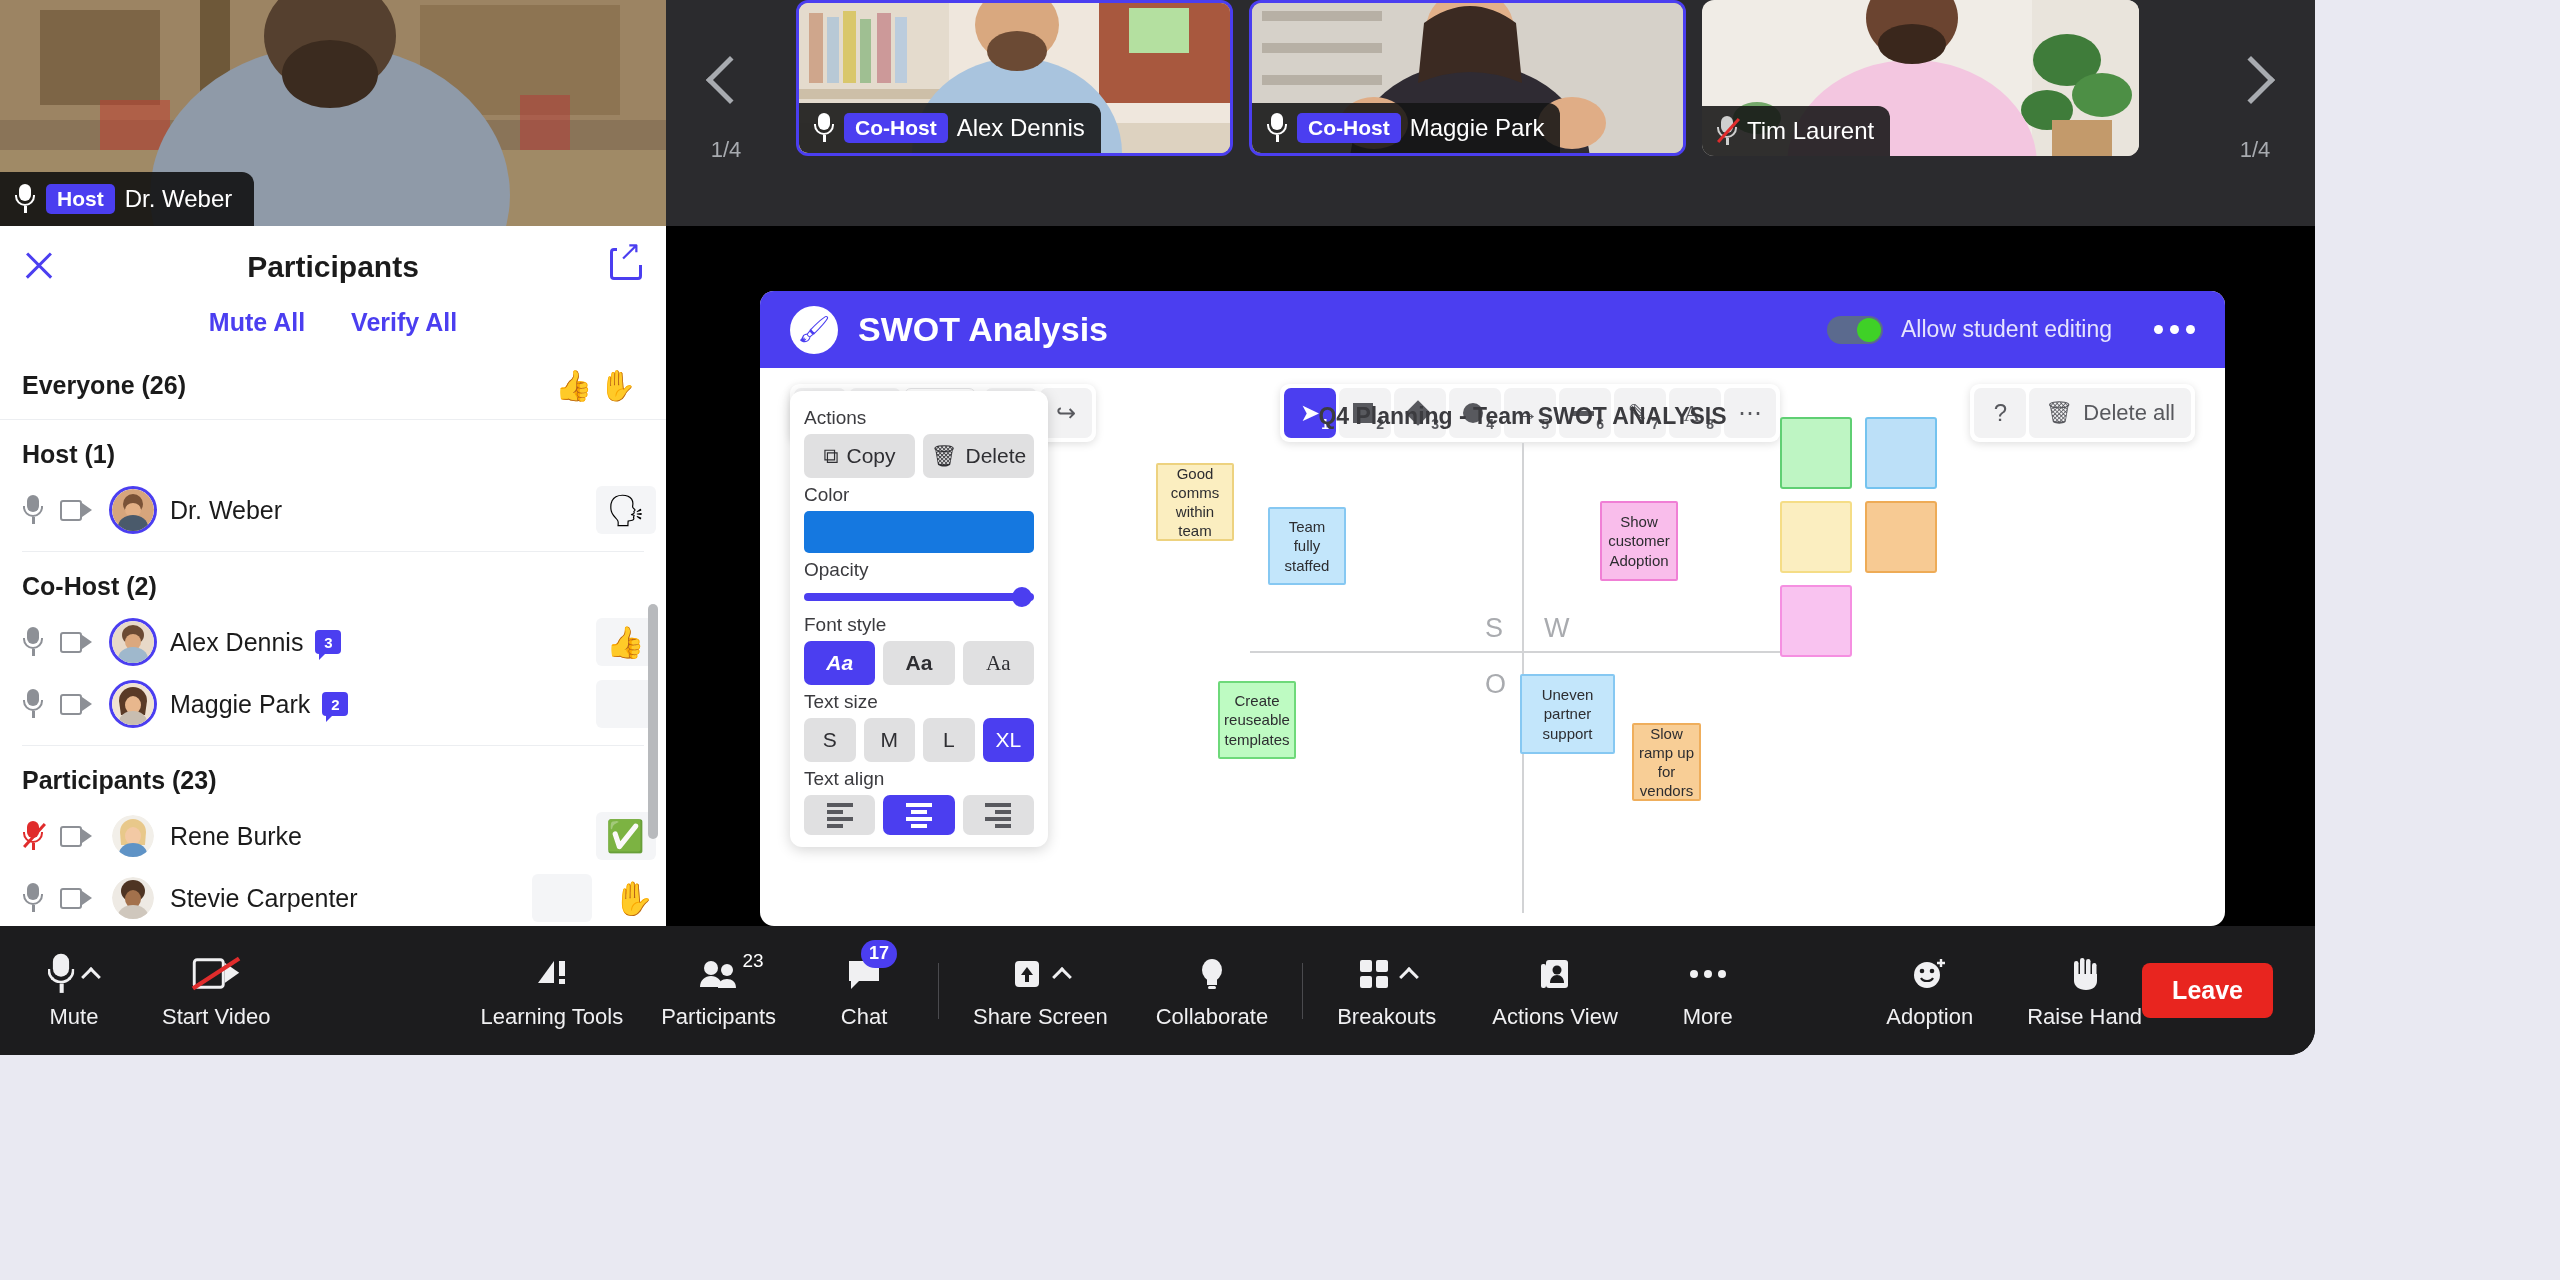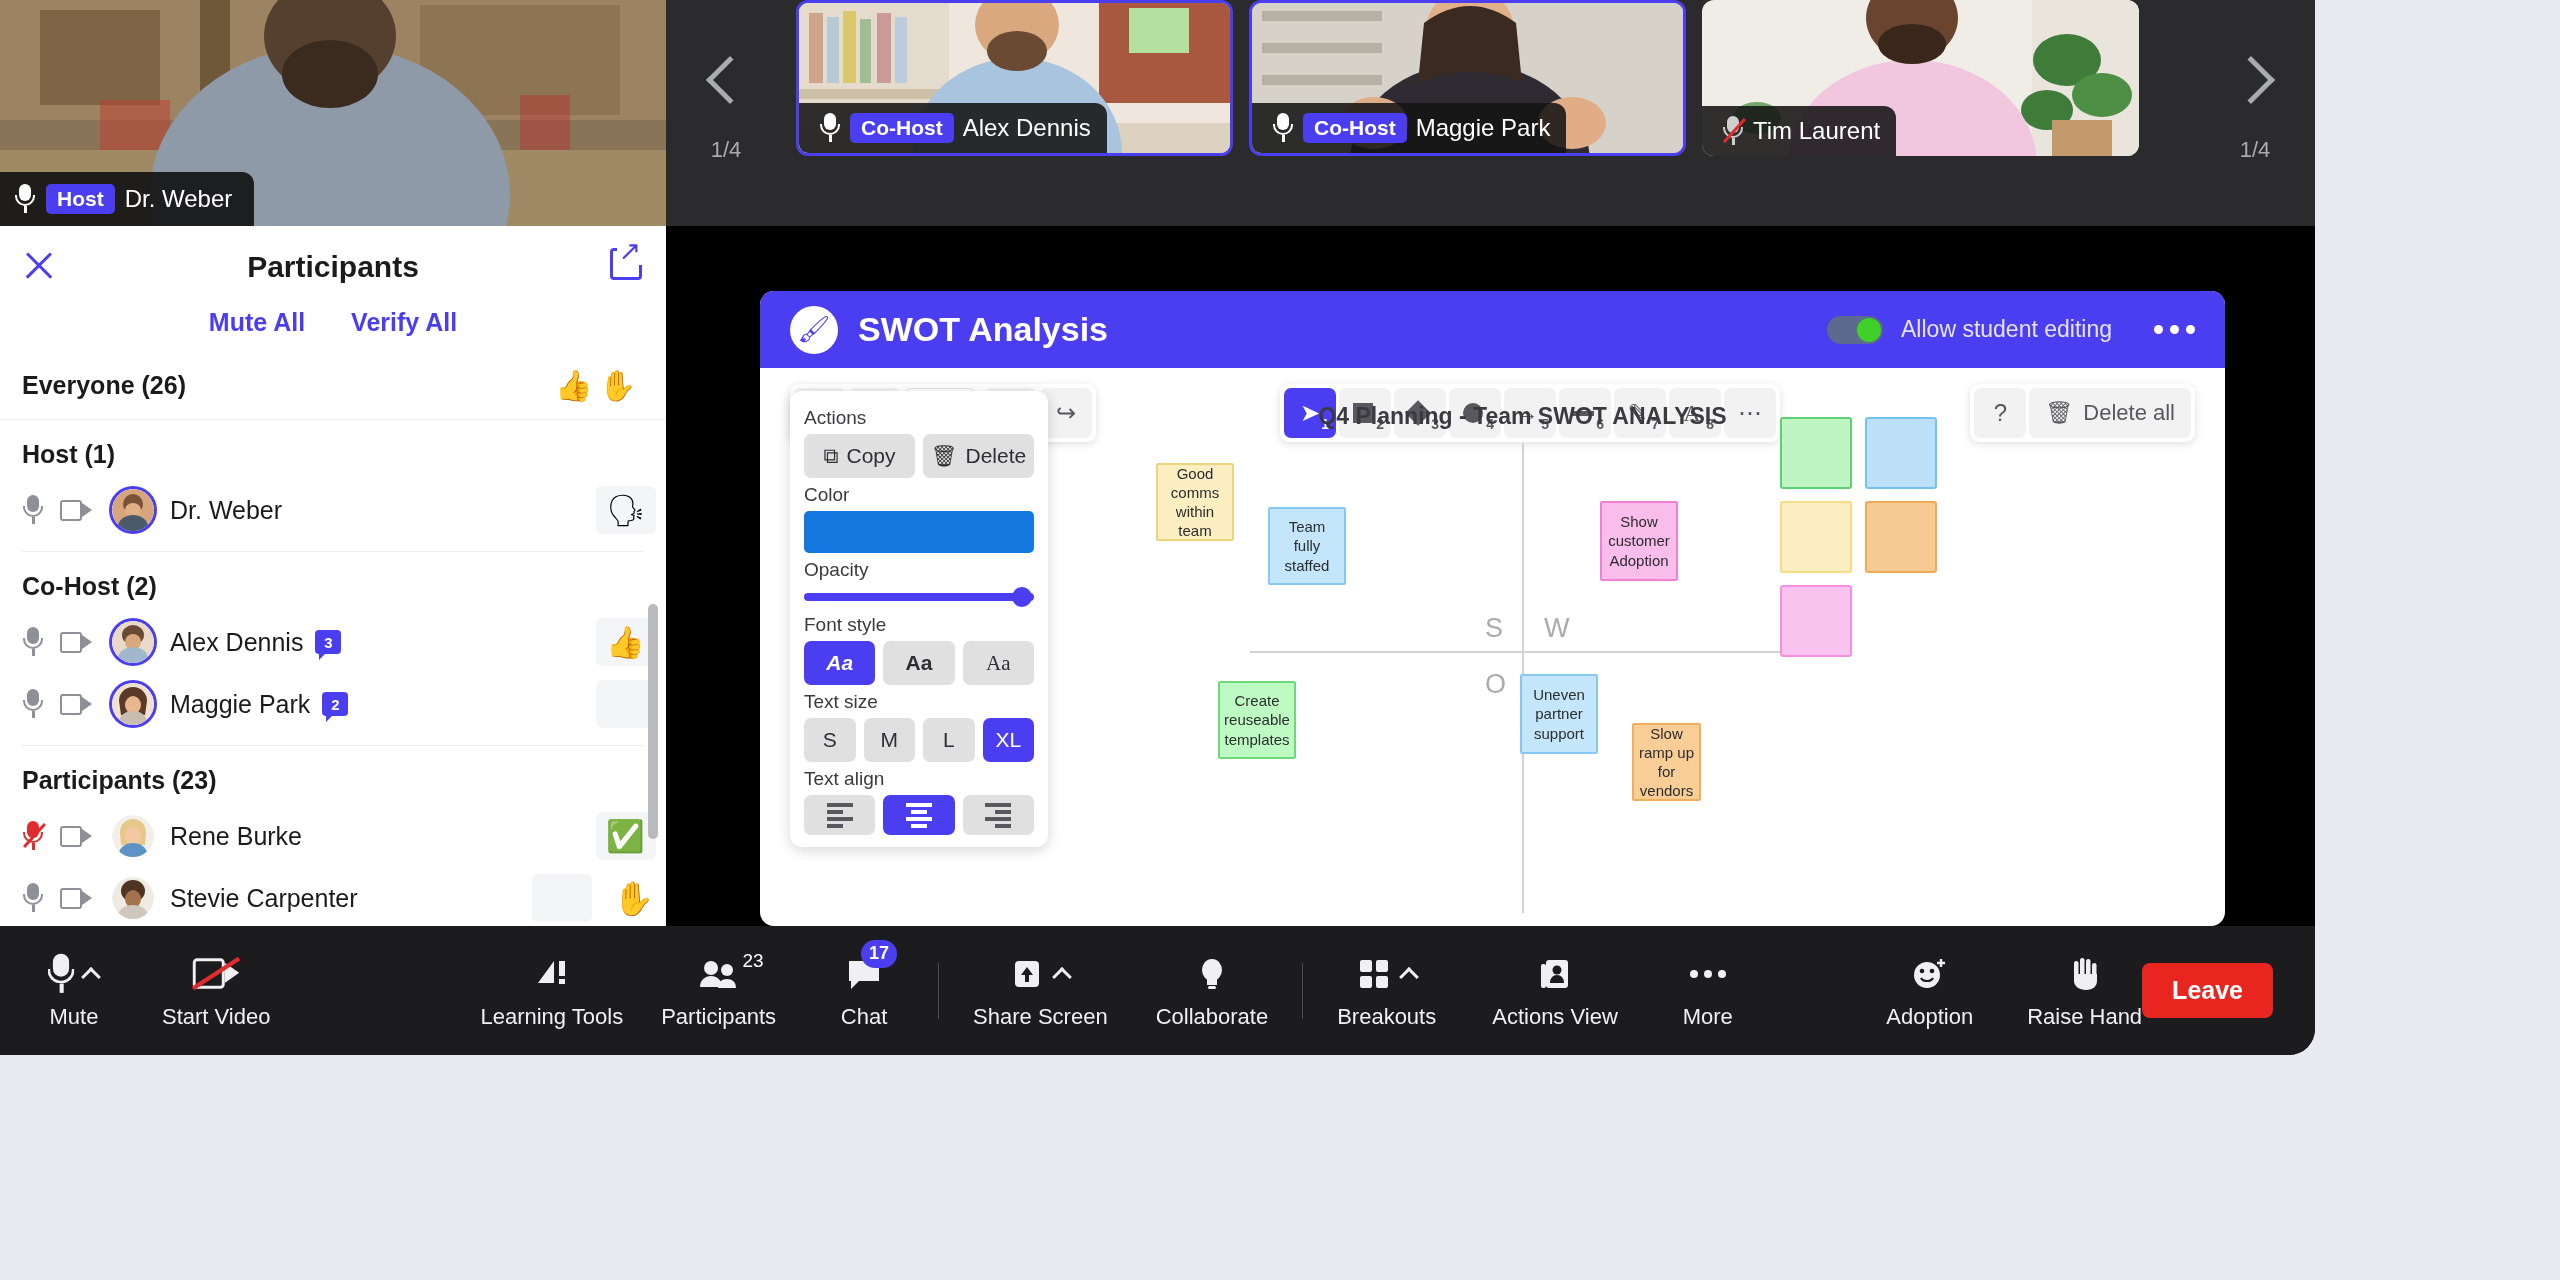--- a/index.html
+++ b/index.html
@@ -37,21 +37,21 @@
 
   .tile {
     position: absolute; top: 0; width: 437px; height: 156px;
     border-radius: 12px; overflow: hidden;
   }
   .tile.sel { border: 3px solid #4b3ef0; }
   .tile-img { position: absolute; inset: 0; }
   .tile-bar {
     position: absolute; left: 0; bottom: 0; height: 50px;
     background: rgba(20,20,20,0.88);
-    display: flex; align-items: center; gap: 9px; padding: 0 16px 0 20px;
+    display: flex; align-items: center; gap: 9px; padding: 0 16px 0 14px;
     border-top-right-radius: 12px;
   }
   .badge-role {
     background: #4b3ef0; color: #fff; font-size: 21px; font-weight: 600;
     padding: 3px 11px; border-radius: 5px; white-space: nowrap;
   }
   .tile-name { color: #fff; font-size: 24px; white-space: nowrap; }
 
   
   .selfview { position: absolute; left: 0; top: 0; width: 666px; height: 226px; overflow: hidden; background:#5c5046; }
@@ -621,21 +621,21 @@
         <div class="axis-h"></div>
         <div class="q-lbl" style="left:345px; top:222px;">S</div>
         <div class="q-lbl" style="left:404px; top:222px;">W</div>
         <div class="q-lbl" style="left:345px; top:278px;">O</div>
         <div class="q-lbl" style="left:408px; top:278px;">T</div>
 
         <div class="note" style="left:16px;top:72px;width:78px;height:78px;background:#fbeec0;border:2px solid #edd27f;">Good comms within team</div>
         <div class="note" style="left:128px;top:116px;width:78px;height:78px;background:#c3e6fb;border:2px solid #86c8f2;">Team fully staffed</div>
         <div class="note" style="left:460px;top:110px;width:78px;height:80px;background:#f9bdeb;border:2px solid #f07fd5;">Show customer Adoption</div>
         <div class="note" style="left:78px;top:290px;width:78px;height:78px;background:#befbc2;border:2px solid #6ed97a;">Create reuseable templates</div>
-        <div class="note" style="left:380px;top:283px;width:78px;height:80px;background:#c3e6fb;border:2px solid #86c8f2;">Uneven partner support</div>
+        <div class="note" style="left:380px;top:283px;width:95px;height:80px;background:#c3e6fb;border:2px solid #86c8f2;">Uneven partner support</div>
         <div class="note" style="left:492px;top:332px;width:69px;height:78px;background:#f8ce96;border:2px solid #efae5c;">Slow ramp up for vendors</div>
 
         <div class="pal" style="left:640px;top:26px;width:72px;height:72px;background:#bef5c3;border:2px solid #5fcf73;"></div>
         <div class="pal" style="left:725px;top:26px;width:72px;height:72px;background:#bce0f8;border:2px solid #74c3ef;"></div>
         <div class="pal" style="left:640px;top:110px;width:72px;height:72px;background:#fbeec0;border:2px solid #f5dd86;"></div>
         <div class="pal" style="left:725px;top:110px;width:72px;height:72px;background:#f7ca93;border:2px solid #eeab56;"></div>
         <div class="pal" style="left:640px;top:194px;width:72px;height:72px;background:#f9c3f0;border:2px solid #f58fe1;"></div>
       </div>
     </div>
 

